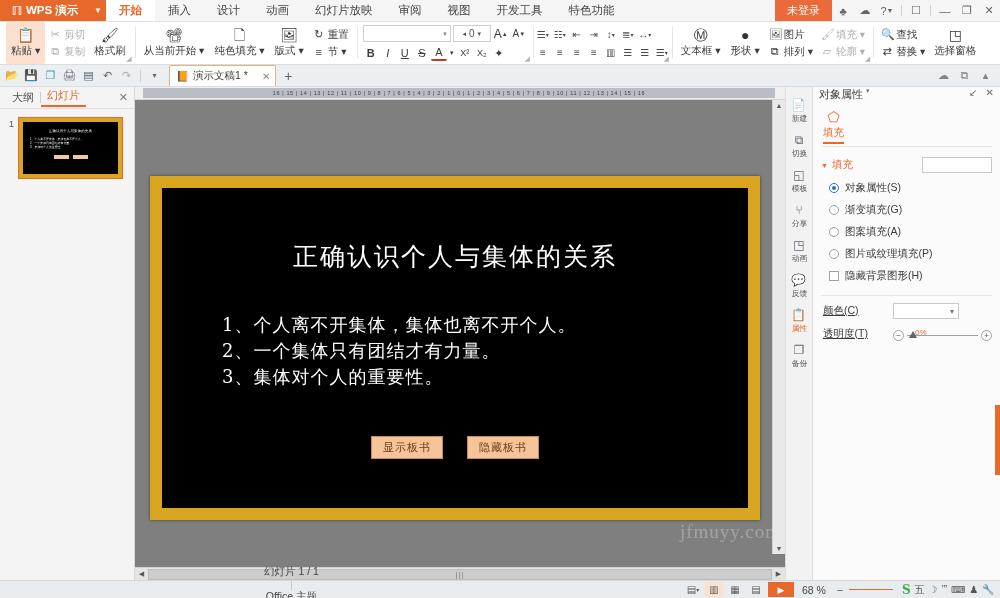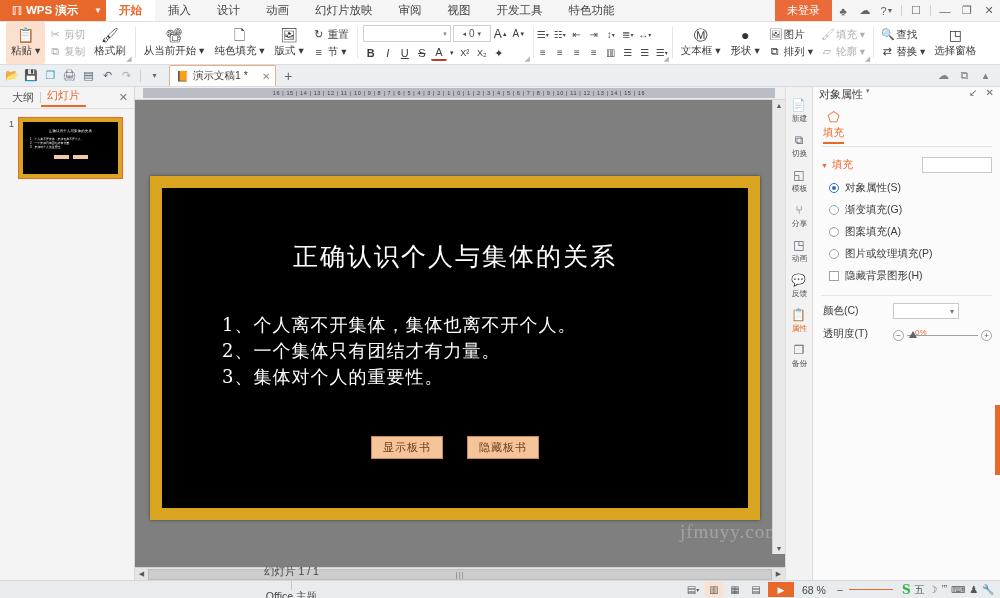--- a/index.html
+++ b/index.html
@@ -203,21 +203,21 @@
   .tp-section .tri { font-size:7px; color:#e8682b; }
   .tp-section .ttl { font-size:10.5px; color:#e8682b; }
   .tp-colorbox { margin-left:auto; width:70px; height:16px; border:1px solid #c9c9c9; background:#fff;}
   .radio-row { display:flex; align-items:center; gap:6px; padding:4px 8px 4px 16px; font-size:10.5px; color:#3c3c3c;}
   .radio { width:10px; height:10px; border-radius:50%; border:1px solid #9aa3ab; background:#fff; display:inline-block; position:relative;}
   .radio.on { border-color:#2a6fb5; background:#fff; }
   .radio.on::after{ content:""; position:absolute; left:2px; top:2px; width:4px; height:4px; border-radius:50%; background:#2a6fb5;}
   .cb { width:10px; height:10px; border:1px solid #9aa3ab; background:#fff; display:inline-block;}
   .tp-rule2 { height:1px; background:#e6e6e6; margin:8px 8px 0 8px;}
   .prop-row { display:flex; align-items:center; padding:7px 8px 0 10px; font-size:10.5px; color:#3c3c3c;}
-  .prop-label { width:70px; }
+  .prop-label { width:70px;text-decoration:underline; }
   .dropdown { width:66px; height:16px; border:1px solid #c9c9c9; background:#fff; display:flex;
     align-items:center; justify-content:flex-end; padding-right:4px; font-size:8px; color:#777;}
   .slider-wrap { display:flex; align-items:center; gap:3px; position:relative; flex:1; padding-top:4px;}
   .sl-btn { width:11px; height:11px; border:1px solid #9aa3ab; border-radius:50%; background:#fff;
     display:flex; align-items:center; justify-content:center; font-size:8px; color:#555; line-height:1;}
   .sl-track { flex:1; height:1px; background:#9aa3ab; position:relative;}
   .sl-knob { position:absolute; left:2px; top:-4px; width:0; height:0;
     border-left:4px solid transparent; border-right:4px solid transparent; border-bottom:7px solid #5b6670;}
   .sl-val { position:absolute; left:8px; top:-7px; font-size:8px; color:#e8682b;}
   .orange-strip { position:absolute; right:0; top:318px; width:5px; height:70px; background:#e8682b;}

